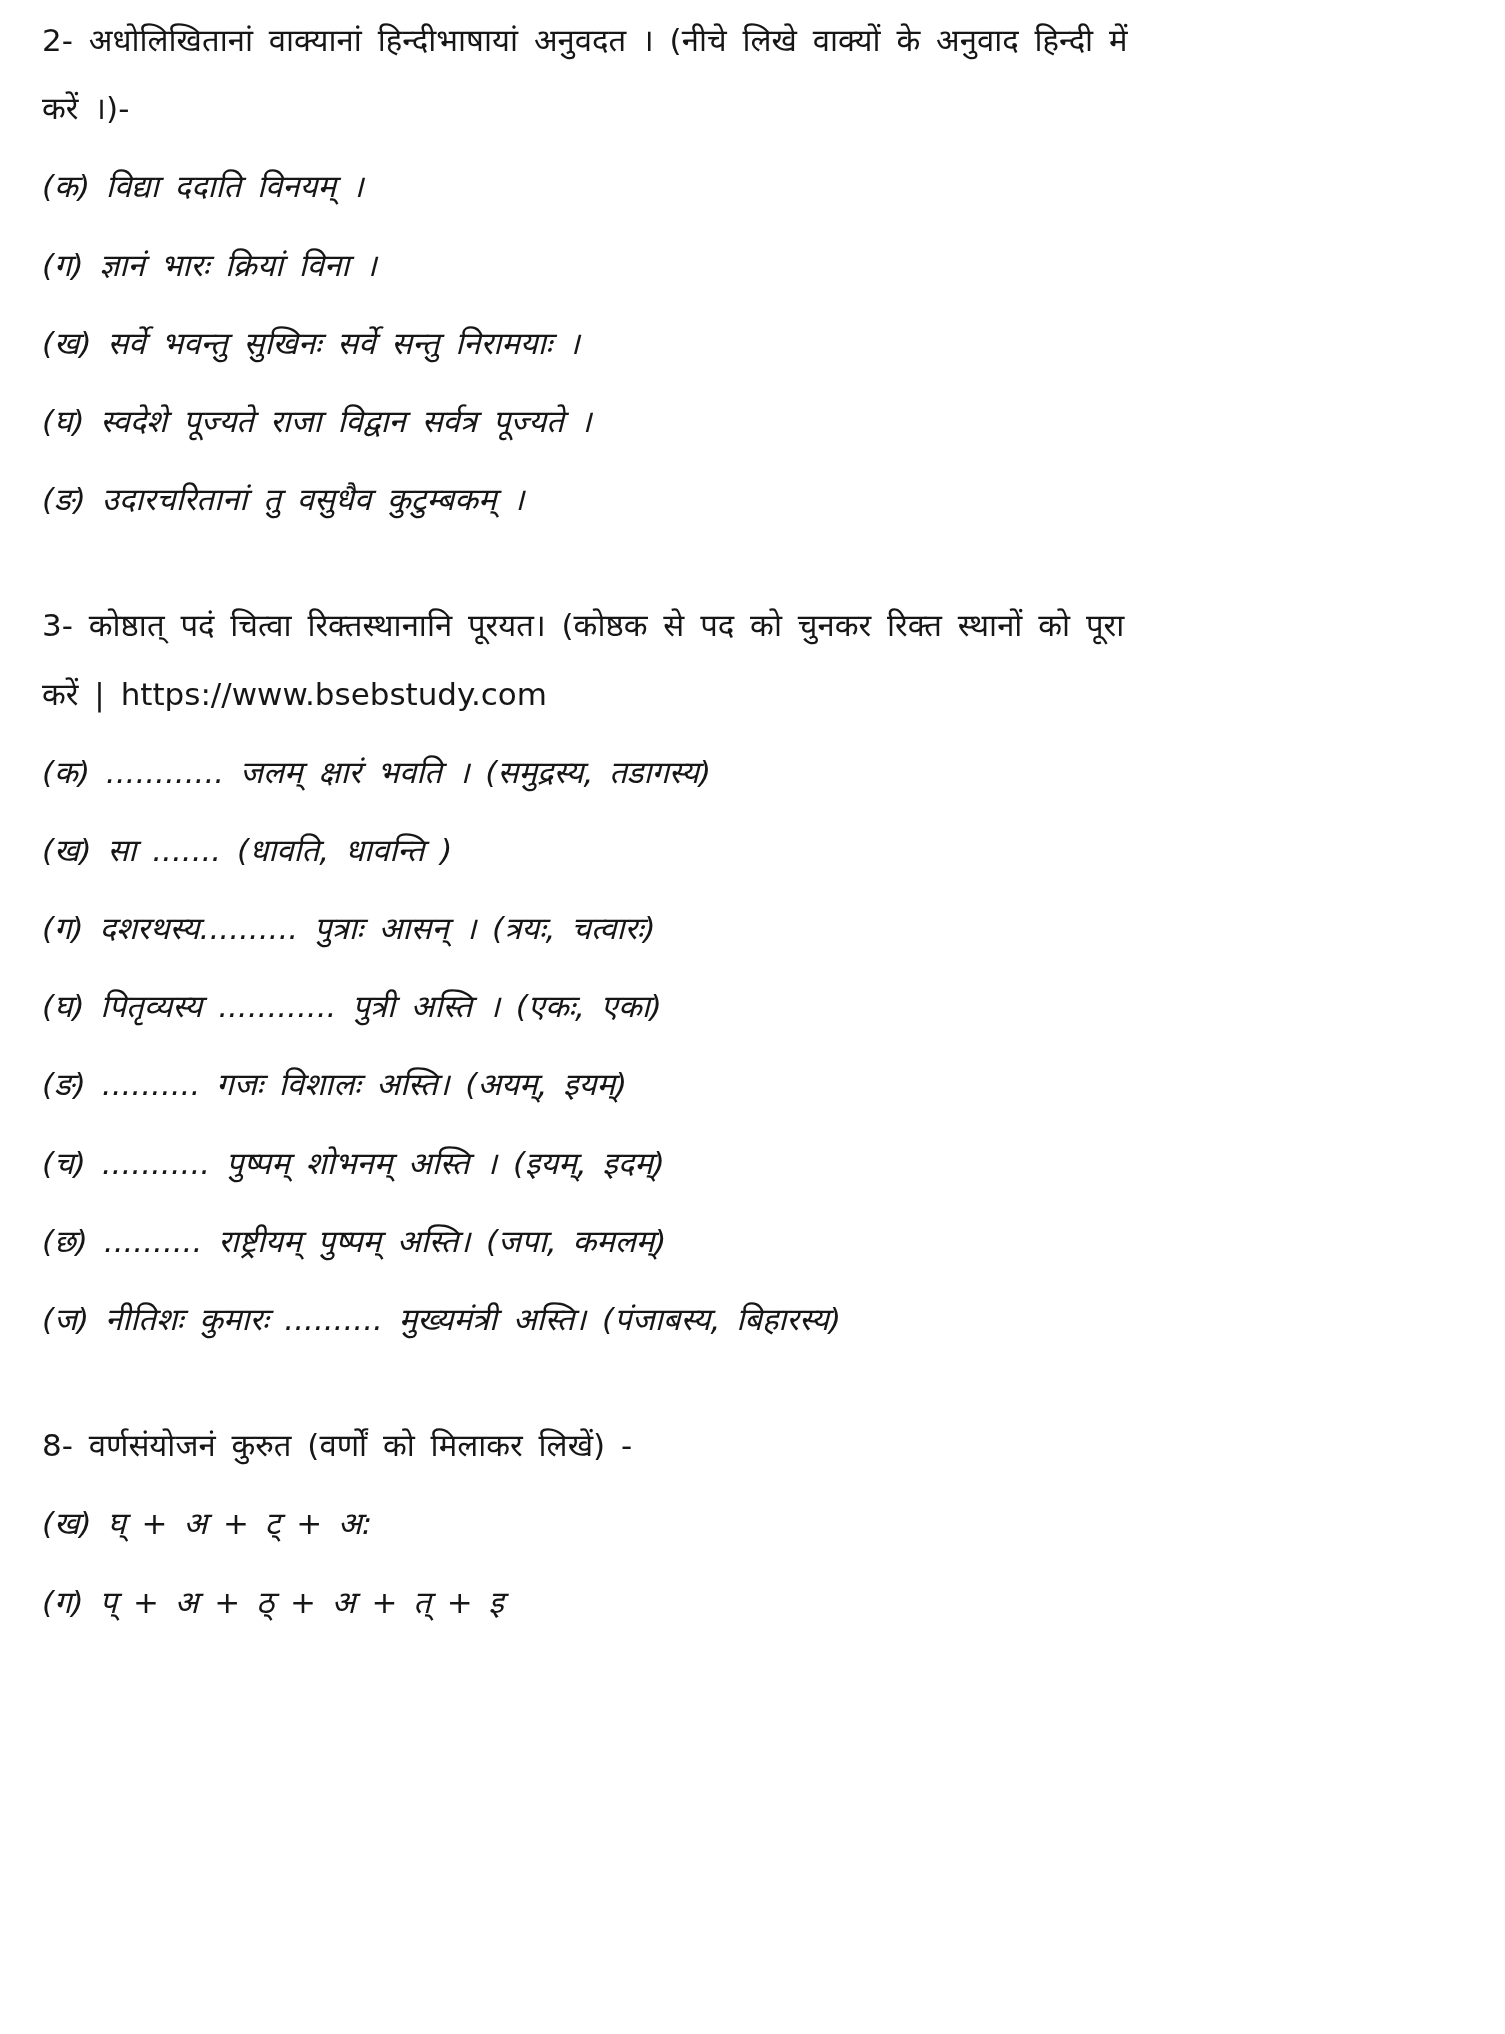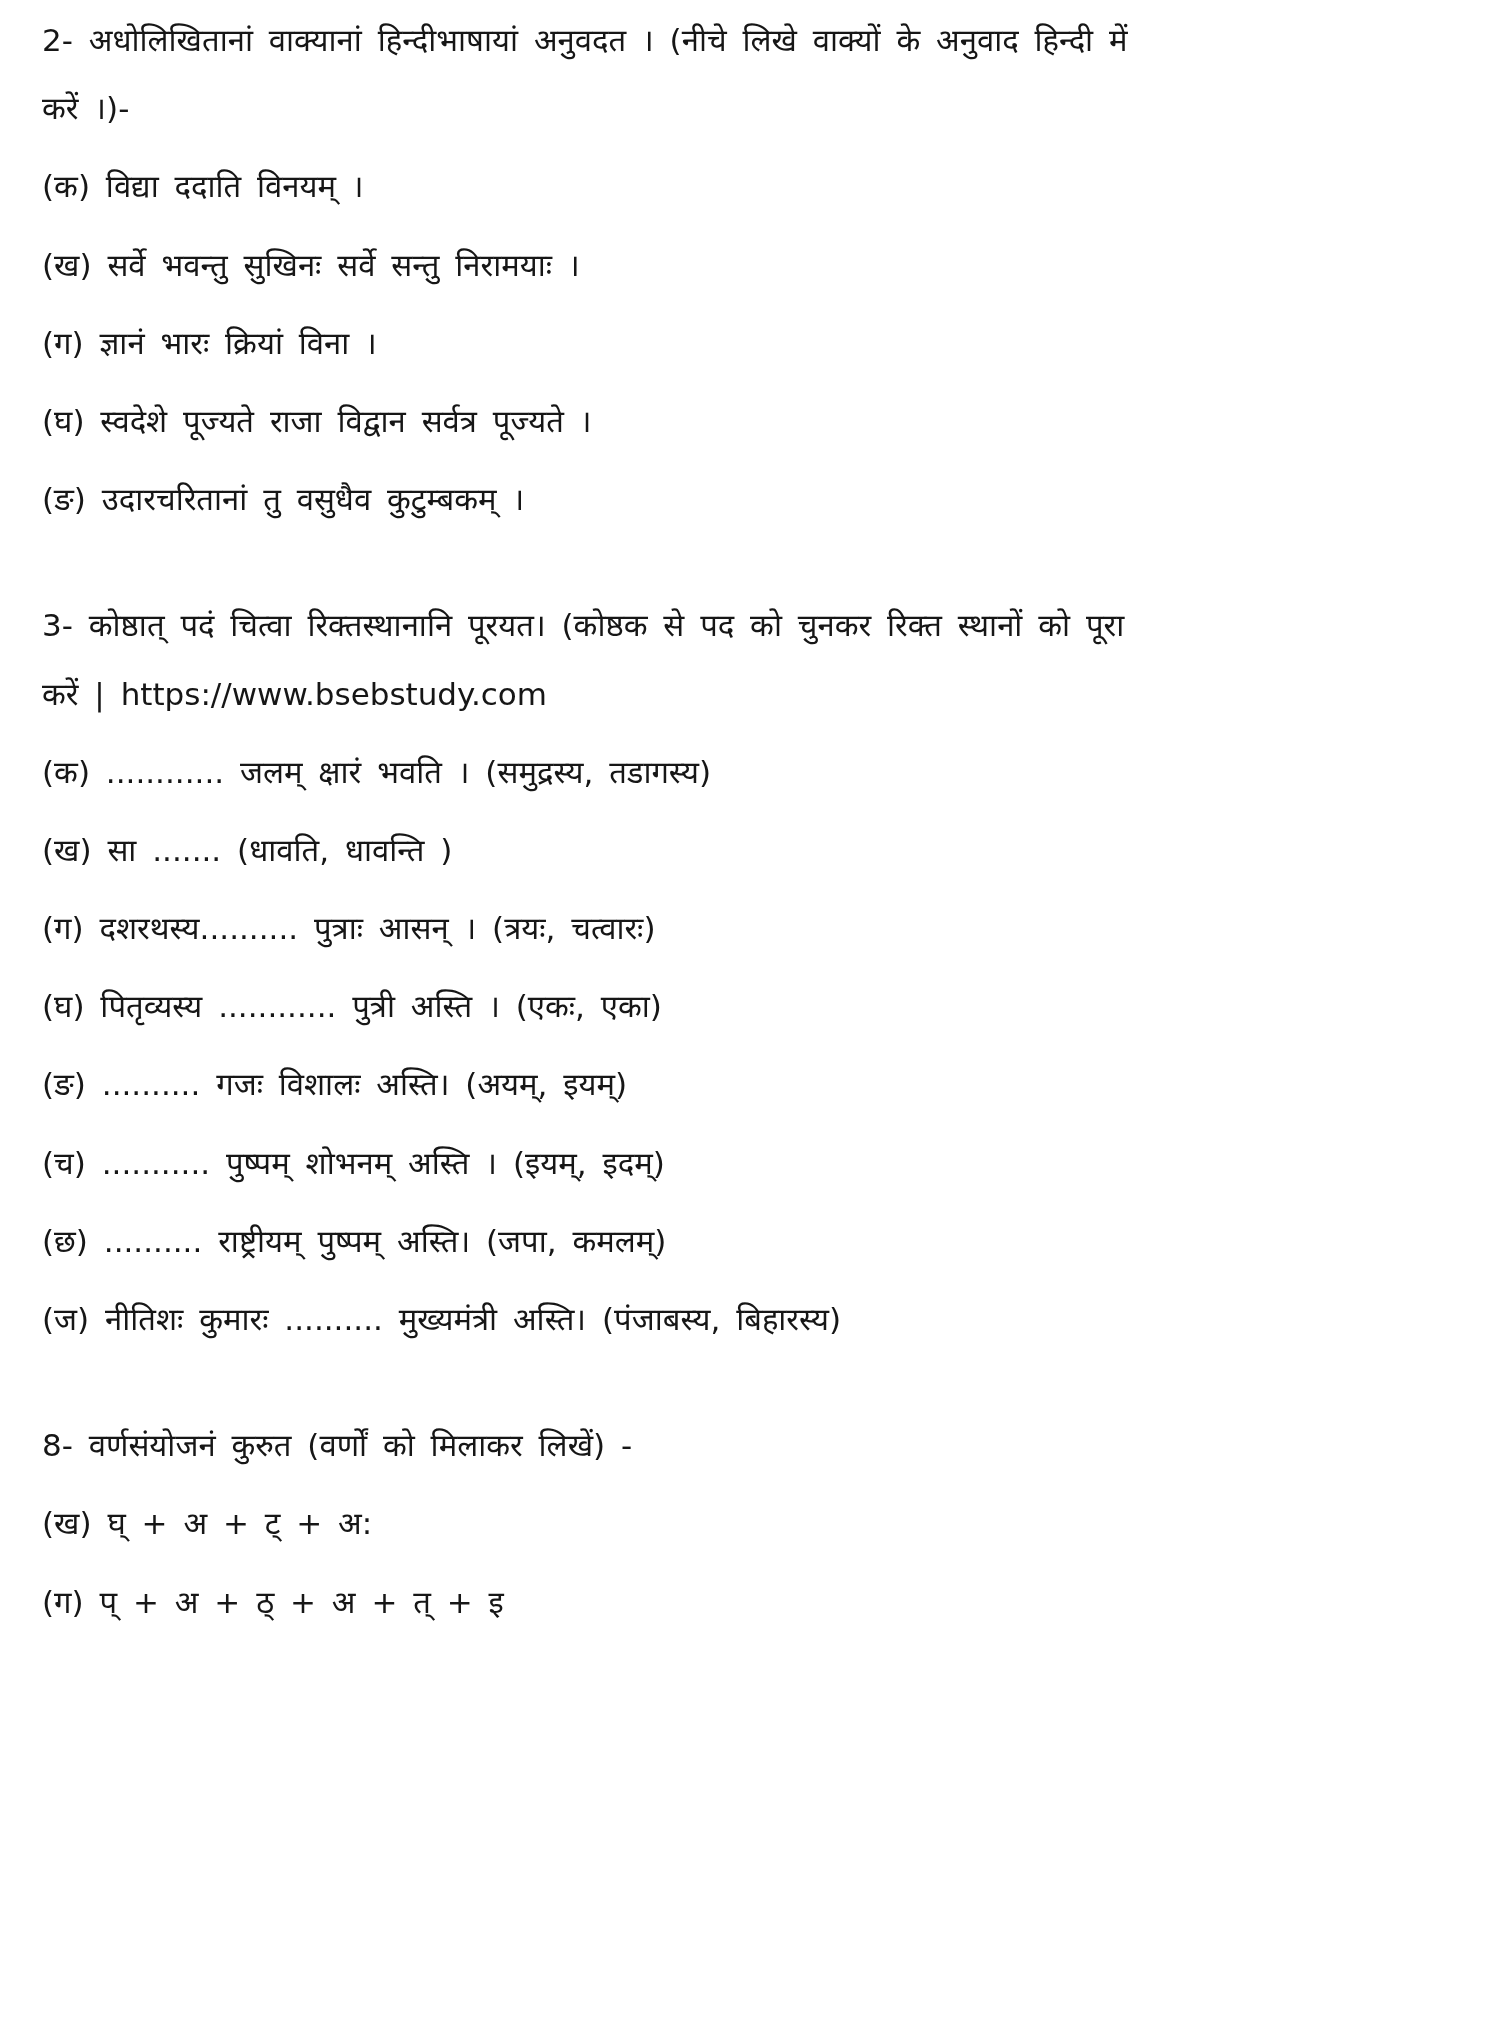--- a/index.html
+++ b/index.html
@@ -28,32 +28,33 @@
   }
   .heading, .item {
     margin: 0 0 10px 0;
     line-height: 2.2;
     word-spacing: 6px;
     max-width: 1130px;
     white-space: normal;
   }
   .item {
     margin-bottom: 10px;
+    font-style: italic;
   }
 </style>
 </head>
 <body>
 
 <div class="page">
 
   <div class="section">
     <p class="heading">2- अधोलिखितानां वाक्यानां हिन्दीभाषायां अनुवदत । (नीचे लिखे वाक्यों के अनुवाद हिन्दी में करें ।)-</p>
     <p class="item">(क) विद्या ददाति विनयम् ।</p>
+    <p class="item">(ग) ज्ञानं भारः क्रियां विना ।</p>
     <p class="item">(ख) सर्वे भवन्तु सुखिनः सर्वे सन्तु निरामयाः ।</p>
-    <p class="item">(ग) ज्ञानं भारः क्रियां विना ।</p>
     <p class="item">(घ) स्वदेशे पूज्यते राजा विद्वान सर्वत्र पूज्यते ।</p>
     <p class="item">(ङ) उदारचरितानां तु वसुधैव कुटुम्बकम् ।</p>
   </div>
 
   <div class="section">
     <p class="heading"><span>3- कोष्ठात् पदं चित्वा रिक्तस्थानानि पूरयत। (कोष्ठक से पद को चुनकर रिक्त स्थानों को पूरा करें | </span><span>https://www.bsebstudy.com</span></p>
     <p class="item">(क) ............ जलम् क्षारं भवति । (समुद्रस्य, तडागस्य)</p>
     <p class="item">(ख) सा ....... (धावति, धावन्ति )</p>
     <p class="item">(ग) दशरथस्य.......... पुत्राः आसन् । (त्रयः, चत्वारः)</p>
     <p class="item">(घ) पितृव्यस्य ............ पुत्री अस्ति । (एकः, एका)</p>

